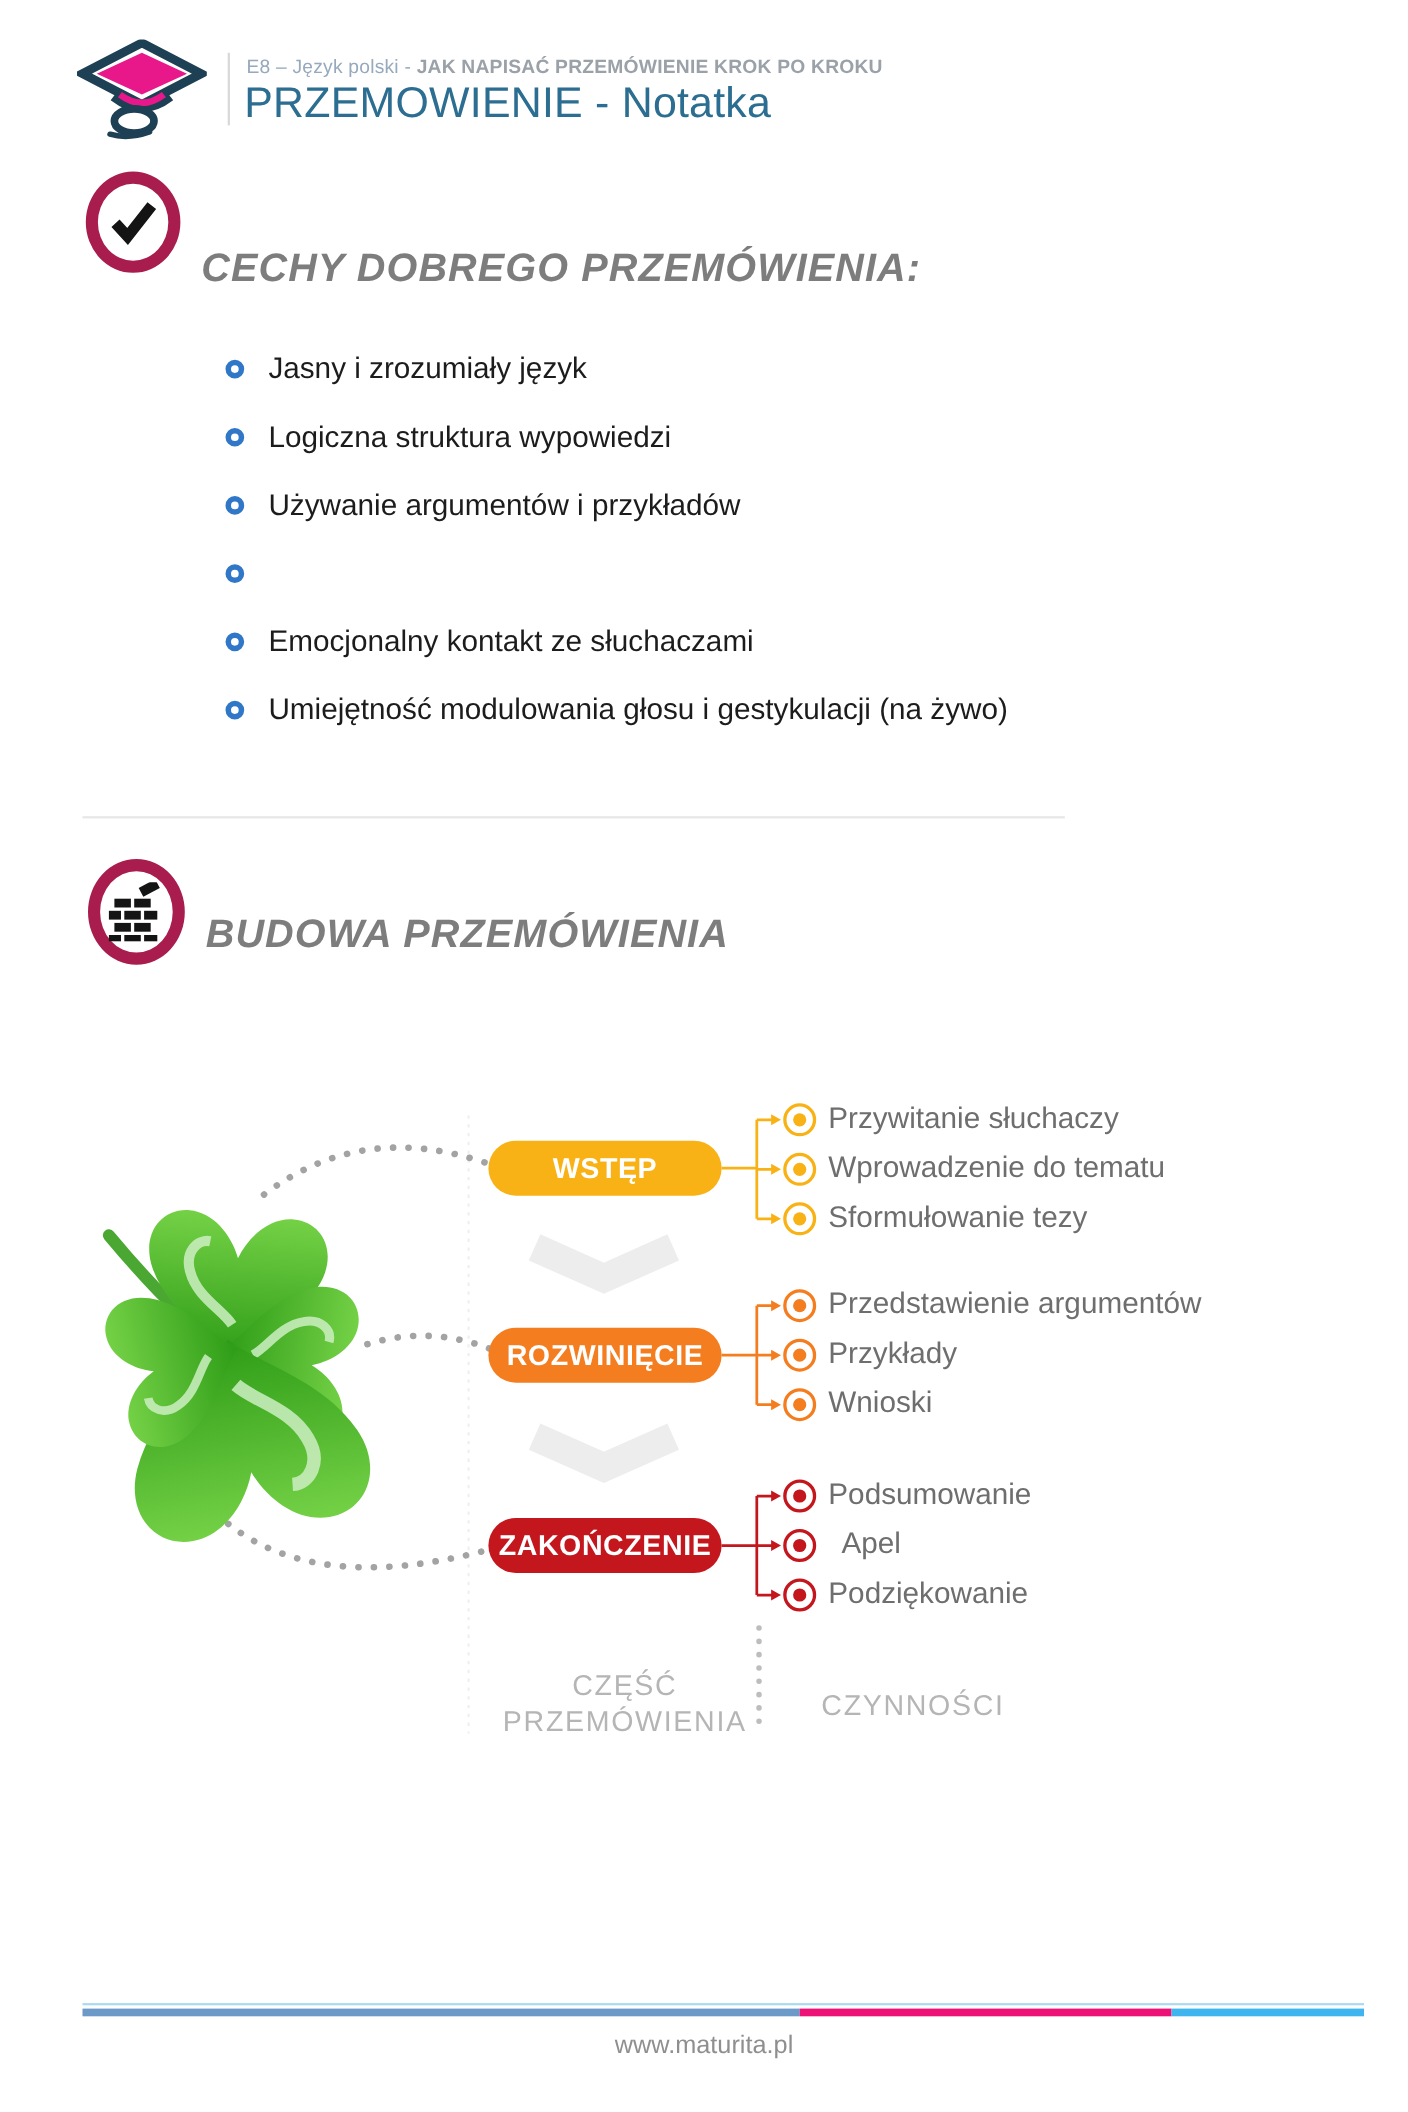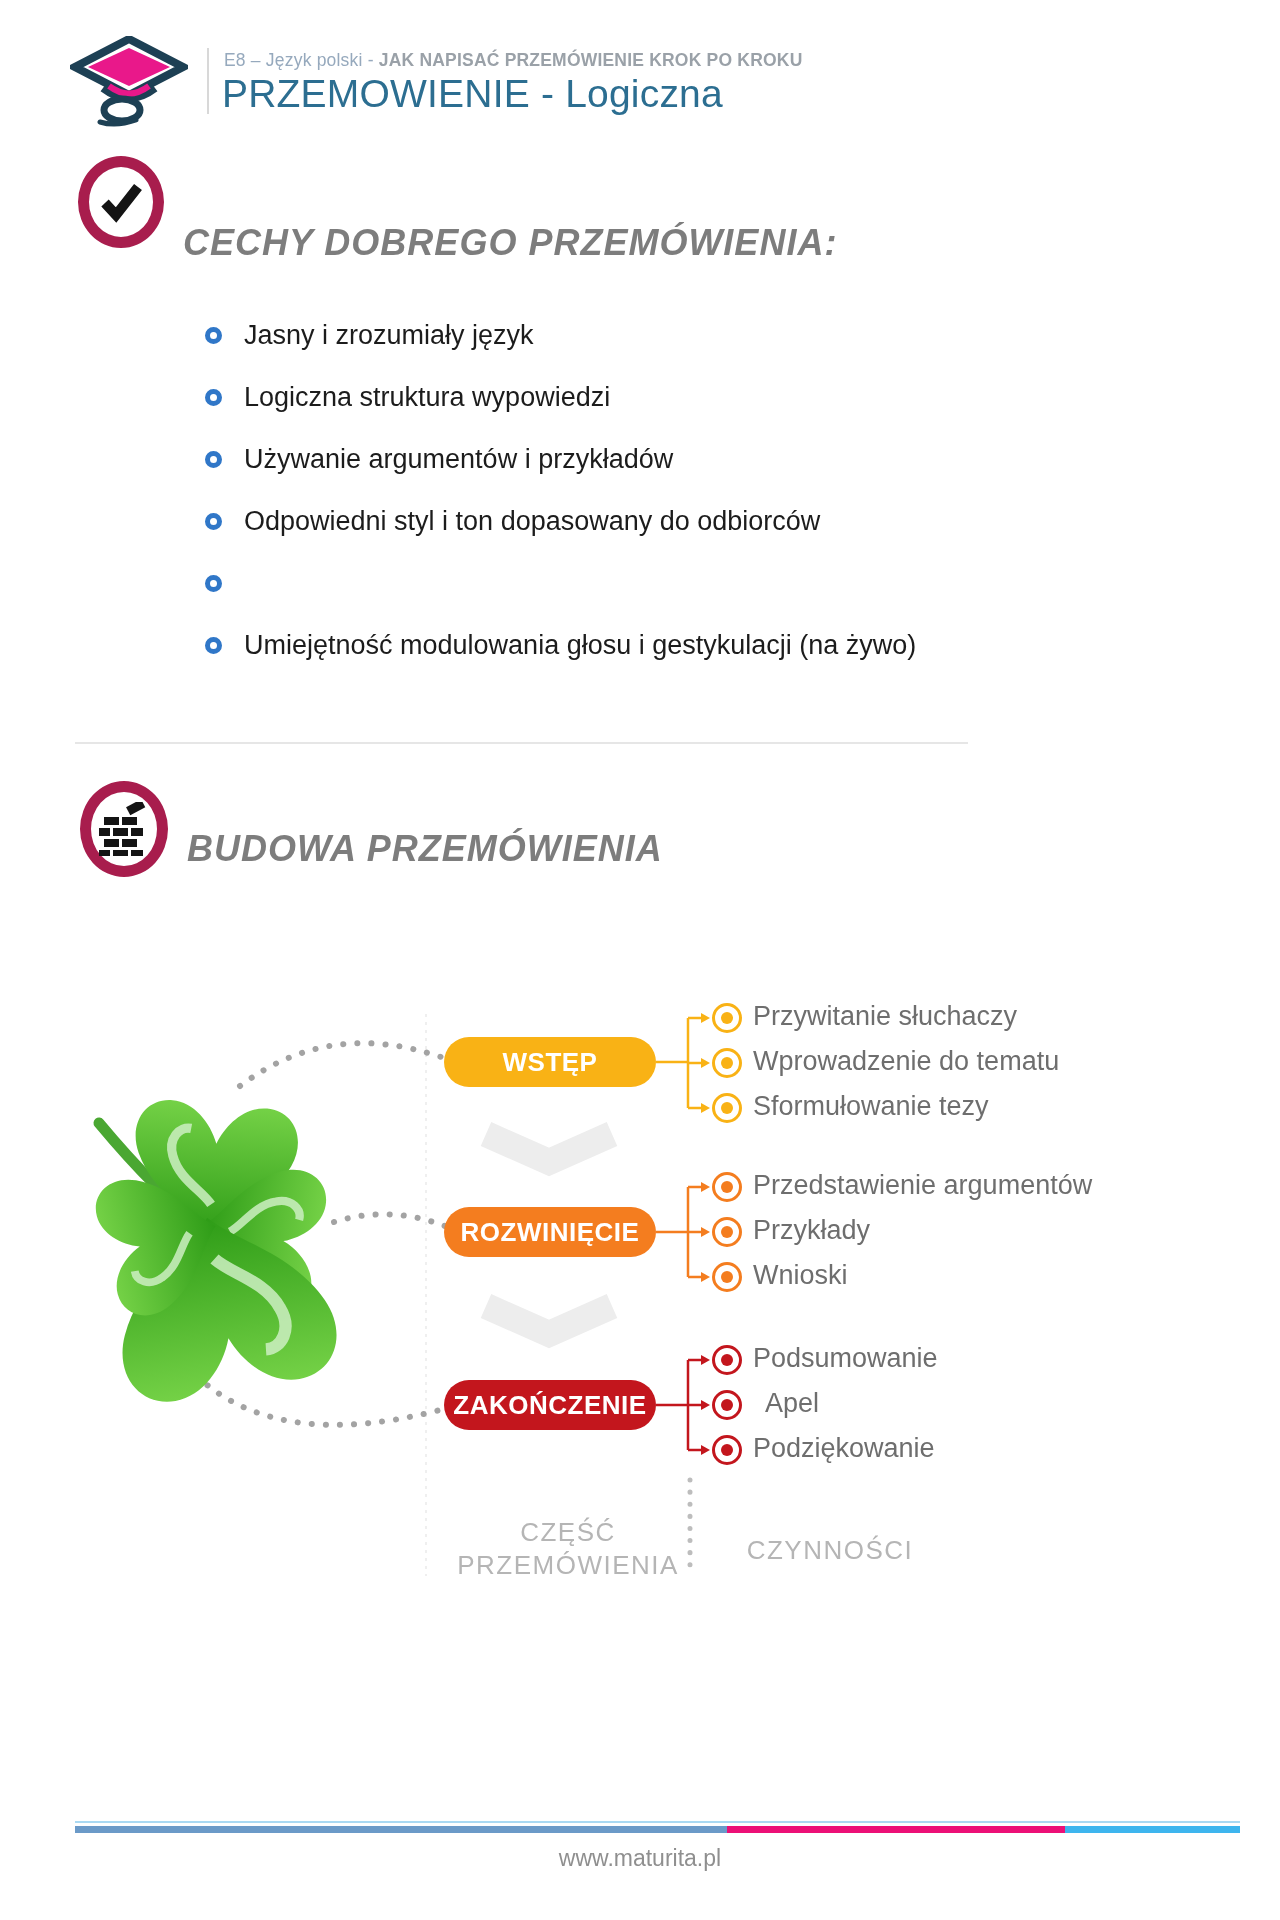--- a/index.html
+++ b/index.html
@@ -67,21 +67,21 @@
     <polygon points="59,3 113,31 59,59 5,31" fill="none" style="stroke:var(--logo-navy)" stroke-width="8" stroke-linejoin="miter"></polygon>
     <path d="M33 52 Q59 72 85 52" fill="none" style="stroke:var(--logo-navy)" stroke-width="8"></path>
     <path d="M39 50 Q59 65 79 50" fill="none" style="stroke:var(--logo-pink)" stroke-width="6"></path>
     <ellipse cx="52" cy="74" rx="18" ry="11" fill="#fff" style="stroke:var(--logo-navy)" stroke-width="7"></ellipse>
     <path d="M30 86 Q46 91 66 84" fill="none" style="stroke:var(--logo-navy)" stroke-width="5" stroke-linecap="round"></path>
   </svg>
   <div class="vdivider"></div>
   <div class="subtitle">
     <span class="plain">E8 – Język polski - </span><span class="bold">JAK NAPISAĆ PRZEMÓWIENIE KROK PO KROKU</span>
   </div>
-  <div class="title">PRZEMOWIENIE - Logiczna</div>
+  <div class="title">PRZEMOWIENIE - Notatka</div>
 
   <div class="icon-circle ic1">
     <svg width="46" height="42" viewBox="0 0 46 42">
       <path d="M7 22 L18 34 L40 6" fill="none" stroke="#141414" stroke-width="10"></path>
     </svg>
   </div>
   <div class="sec-heading h1">CECHY DOBREGO PRZEMÓWIENIA:</div>
   <div class="feat-list">
       <div class="feat-item">
         <span class="feat-dot"></span>
@@ -90,24 +90,24 @@
       <div class="feat-item">
         <span class="feat-dot"></span>
         <span class="feat-text">Logiczna struktura wypowiedzi</span>
       </div>
       <div class="feat-item">
         <span class="feat-dot"></span>
         <span class="feat-text">Używanie argumentów i przykładów</span>
       </div>
       <div class="feat-item">
         <span class="feat-dot"></span>
-        <span class="feat-text">Odpowiedni styl i ton dopasowany do odbiorców</span>
-      </div>
-      <div class="feat-item">
-        <span class="feat-dot"></span>
+      </div>
+      <div class="feat-item">
+        <span class="feat-dot"></span>
+        <span class="feat-text">Emocjonalny kontakt ze słuchaczami</span>
       </div>
       <div class="feat-item">
         <span class="feat-dot"></span>
         <span class="feat-text">Umiejętność modulowania głosu i gestykulacji (na żywo)</span>
       </div>
     </div>
 
   <div class="divider"></div>
 
   <div class="icon-circle ic2">

